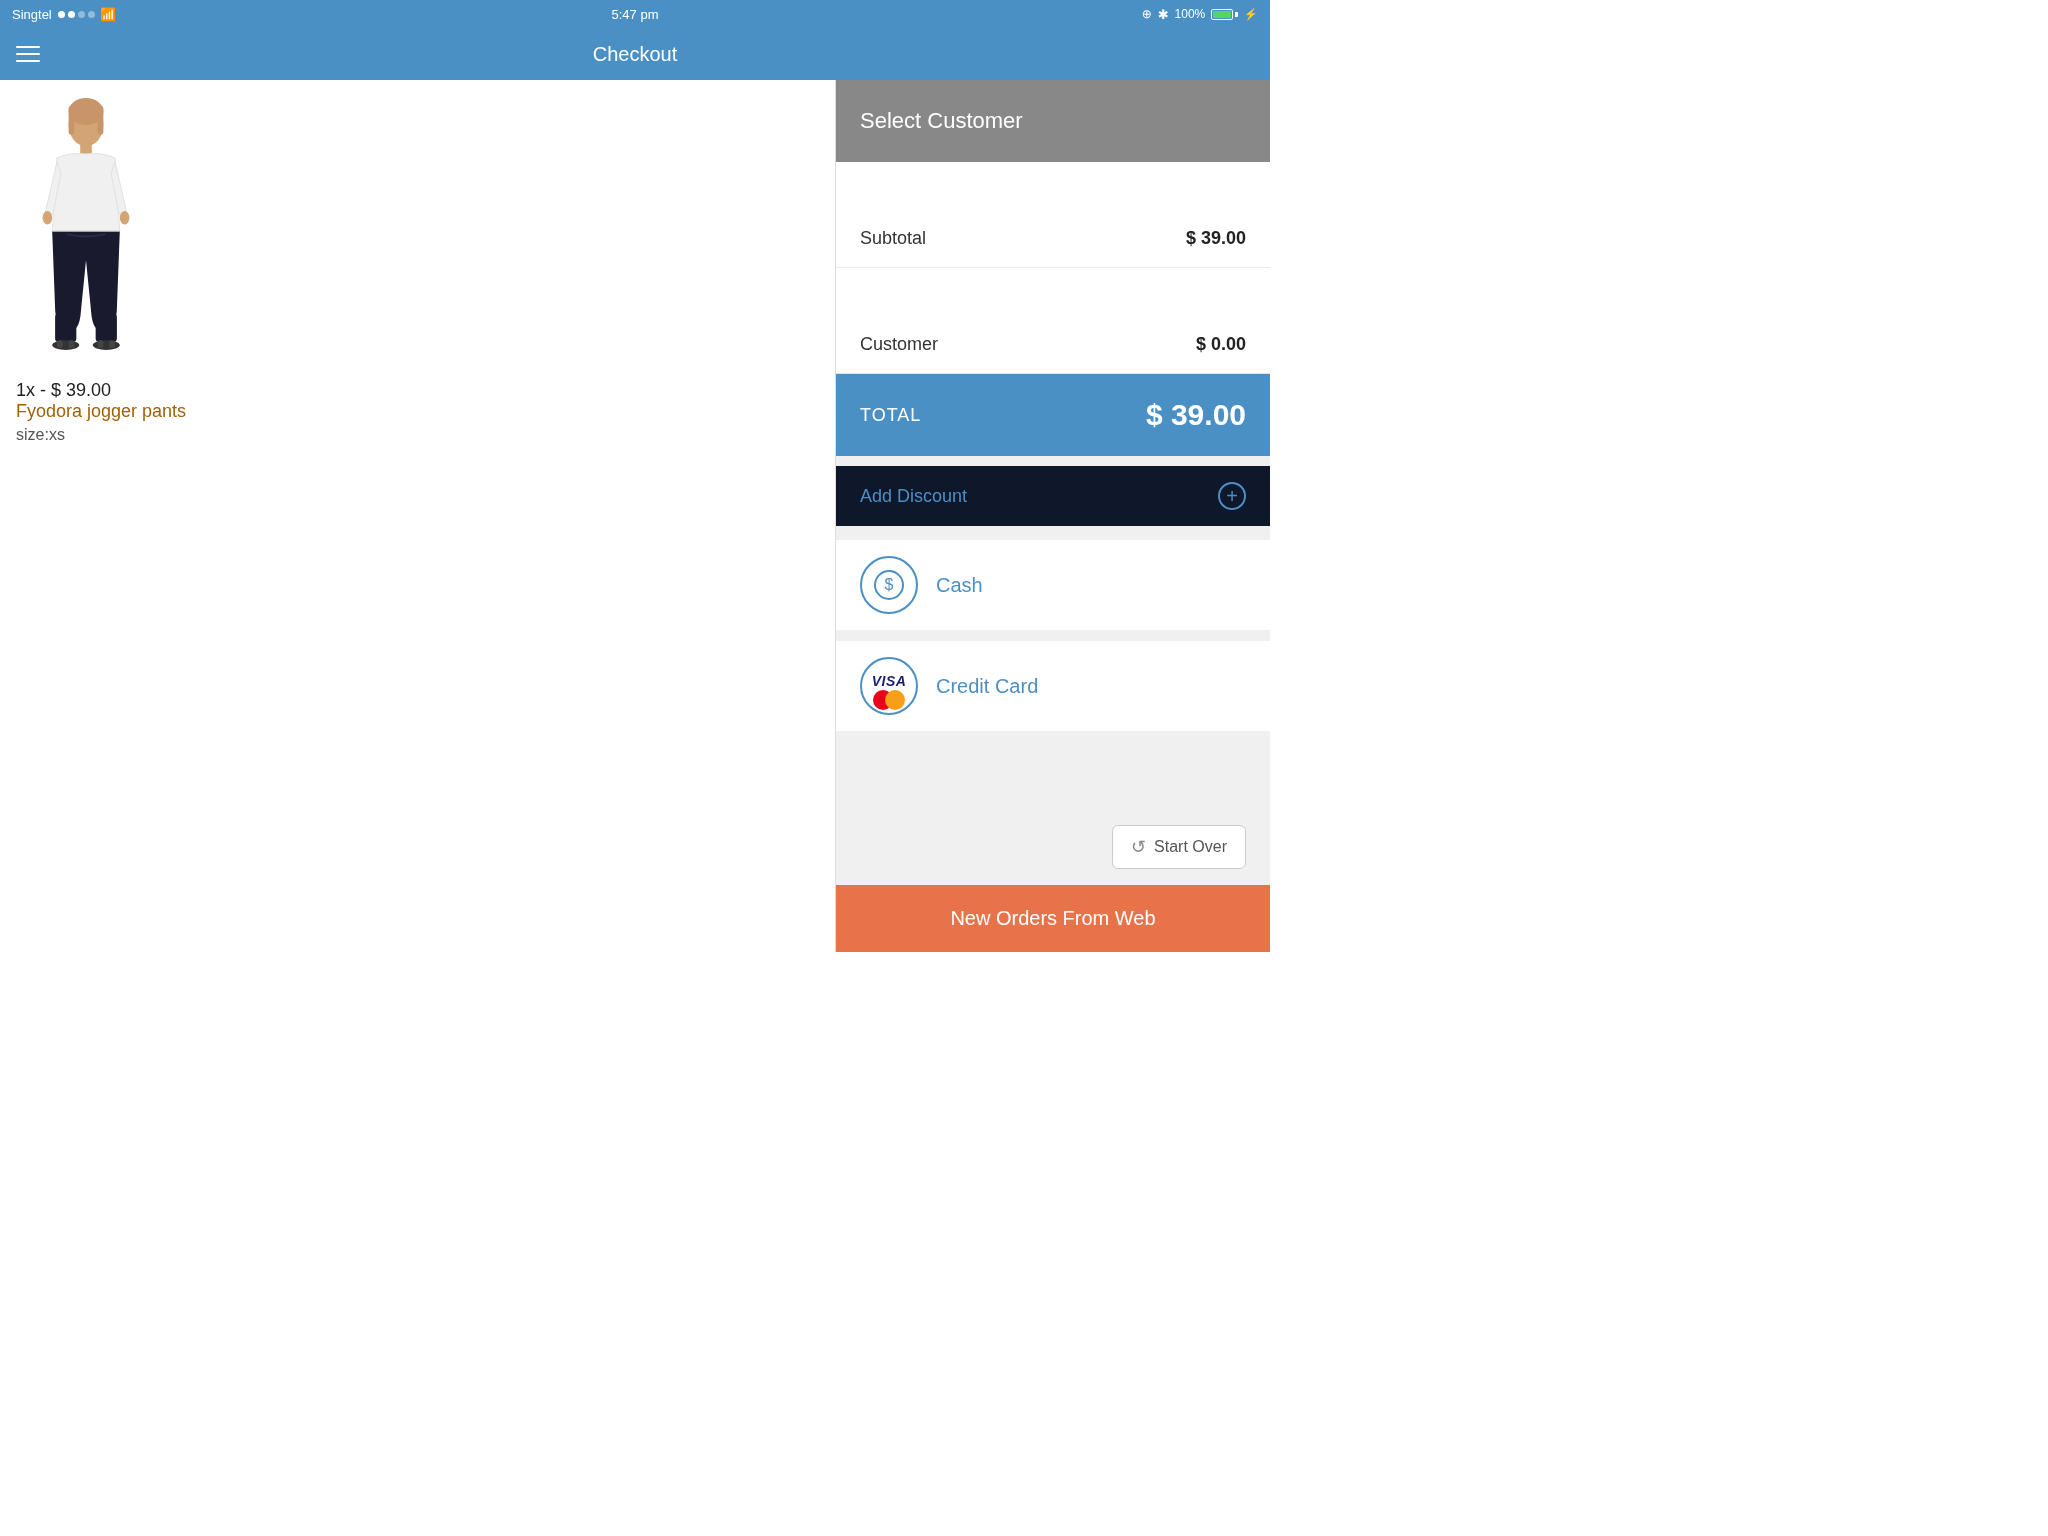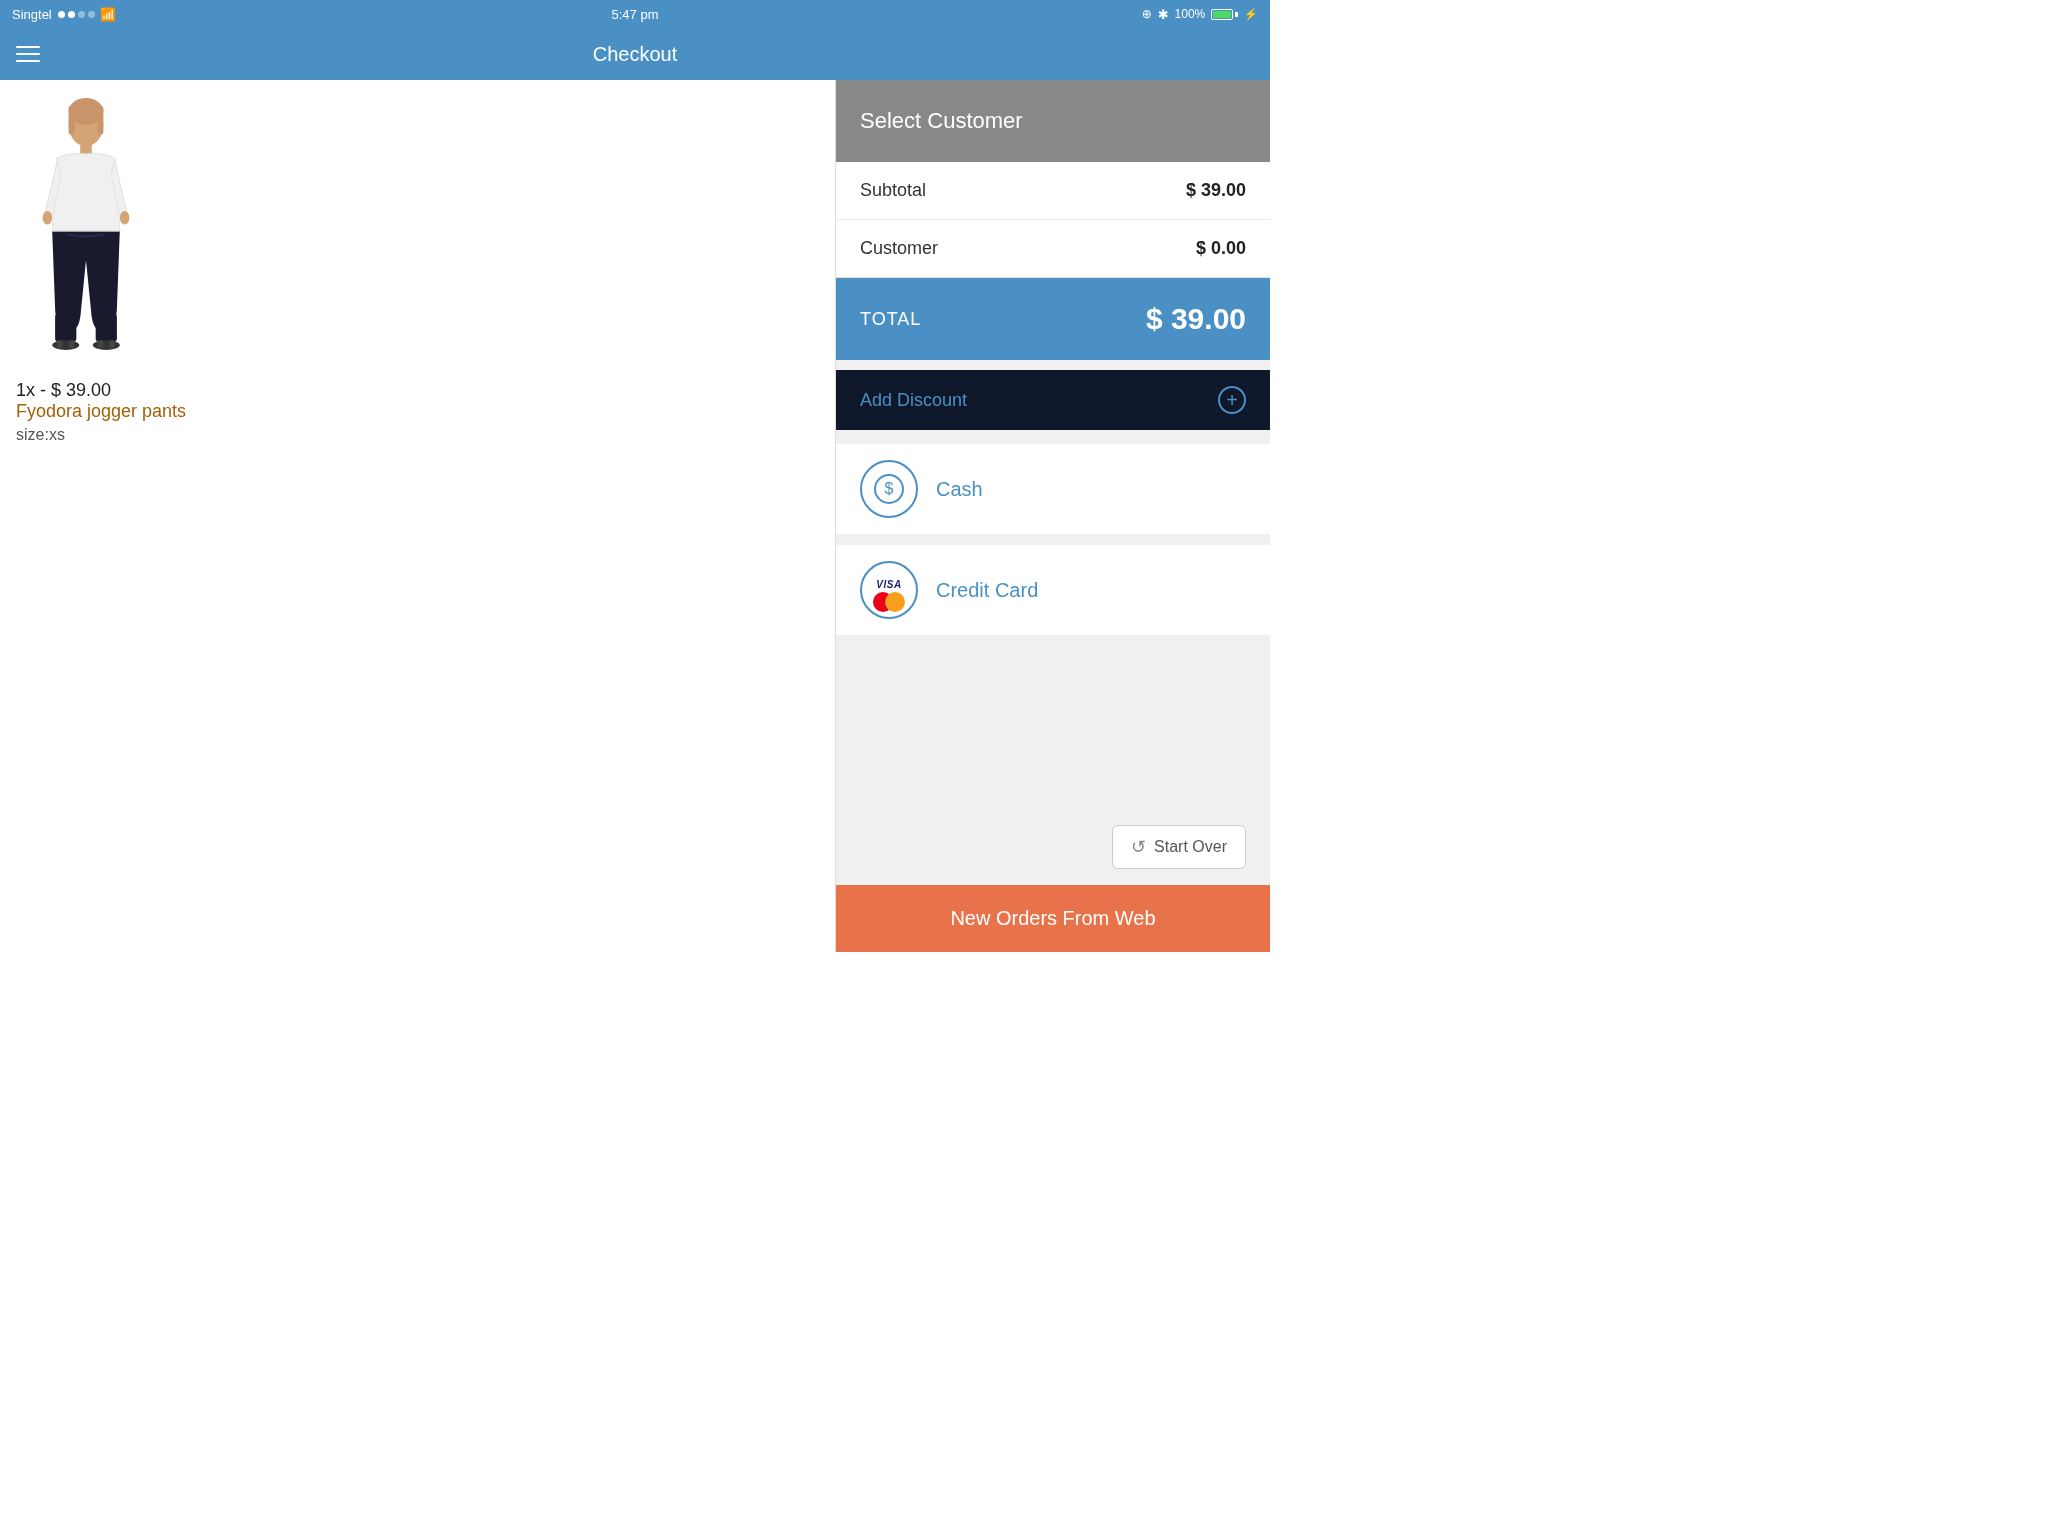--- a/index.html
+++ b/index.html
@@ -121,20 +121,21 @@
     .summary-section {
       background: white;
       border-bottom: 1px solid #e0e0e0;
     }
     .summary-row {
       display: flex;
       justify-content: space-between;
       align-items: center;
       padding: 18px 24px;
       border-bottom: 1px solid #ebebeb;
+      margin-top: 48px;
     }
     .summary-row:last-child { border-bottom: none; }
     .summary-label {
       font-size: 18px;
       color: #333;
     }
     .summary-value {
       font-size: 18px;
       font-weight: 600;
       color: #222;
@@ -252,21 +253,21 @@
       background: #e8734a;
       padding: 22px 24px;
       text-align: center;
     }
     .new-orders-text {
       color: white;
       font-size: 20px;
       font-weight: 400;
     }
     .visa-text {
-      font-size: 10px;
+      font-size: 14px;
       font-weight: 900;
       color: #1a1f71;
       letter-spacing: 0.5px;
       font-style: italic;
       line-height: 1;
       margin-top: 12px;
     }
     .mc-circles {
       display: flex;
     }

